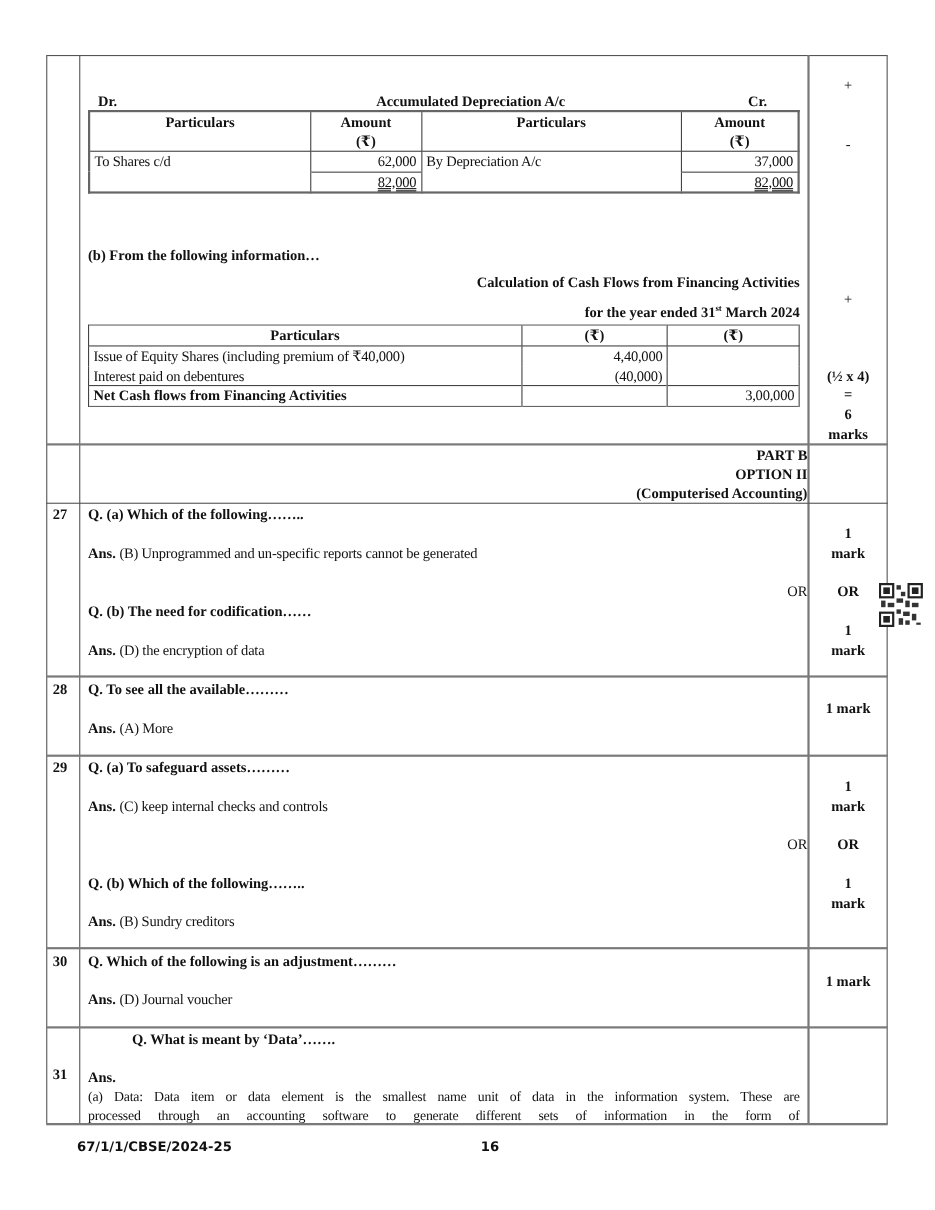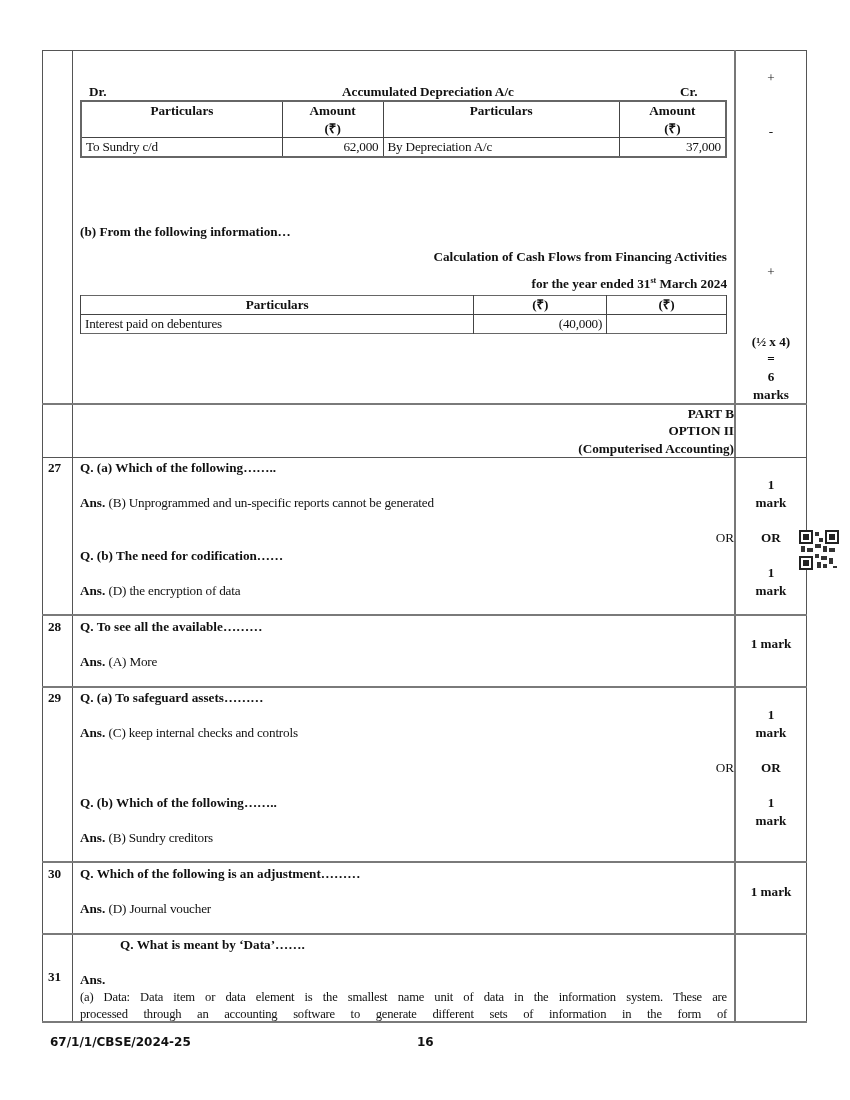--- a/index.html
+++ b/index.html
@@ -10,29 +10,29 @@
   .outer { position:absolute; left:42px; top:50px; width:765px; height:972px;
            border:1px solid #555; box-sizing:border-box; }
   .vline { position:absolute; width:0; border-left:1px solid #555; }
   .hline { position:absolute; height:0; border-top:2px solid #7a7a7a; }
   .hline.thin { border-top:1px solid #555; }
   .b { font-weight:bold; }
   .txt { font-size:13.2px; line-height:17px; white-space:nowrap; }
   .cond { letter-spacing:-0.2px; }
   .center { text-align:right; }
   .right { text-align:right; }
-  table.ledger, table.cash { position:absolute; border-collapse:collapse;font-family:Liberation Serif, serif; }
+  table.ledger, table.cash { position:absolute; border-collapse:collapse; }
   table.ledger td, table.cash td { border-left:1px solid #444; border-right:1px solid #444; padding:0 4px;
       font-size:13.2px; line-height:17.5px; vertical-align:top; white-space:nowrap; }
   table.ledger { border:2px solid #666; }
   table.cash { border:1.5px solid #666; }
   .hdr td { border-bottom:1px solid #444; text-align:center; font-weight:bold; }
   .uline { text-decoration:underline; text-decoration-style:double; }
   .marks { font-size:13.2px; line-height:18px; text-align:center; font-weight:bold; }
-  .footer { font-family:"DejaVu Sans", sans-serif; font-size:12px; font-weight:bold; }
+  .footer { font-family:"DejaVu Sans", sans-serif; font-size:12px; font-weight:bold;margin-left:20px; }
   .qr { position:absolute; left:799px; top:530px; width:40px; height:40px; }
 </style>
 </head>
 <body>
 
 <div class="outer"></div>
 
 <div class="vline" style="left:72px; top:50px; height:972px;"></div>
 <div class="vline" style="left:734px; top:50px; height:972px; border-left:2px solid #777;"></div>
 
@@ -62,24 +62,30 @@
           <div>Amount</div>
           <div>(₹)</div>
         </td>
     <td><span>Particulars</span></td>
     <td>
           <div>Amount</div>
           <div>(₹)</div>
         </td>
   </tr>
   <tr>
-    <td class="cond">To Sundry c/d</td>
+    <td class="cond">To Shares c/d</td>
     <td class="right cond">62,000</td>
     <td class="cond">By Depreciation A/c</td>
     <td class="right cond">37,000</td>
+  </tr>
+  <tr>
+    <td></td>
+    <td class="right cond" style="border-top:1px solid #444;"><span class="uline">82,000</span></td>
+    <td></td>
+    <td class="right cond" style="border-top:1px solid #444;"><span class="uline">82,000</span></td>
   </tr>
 </tbody>
   </table>
 
 <div class="abs txt b" style="left:80px; top:223px;">(b) From the following information…</div>
 <div class="abs txt b center" style="left:80px; width:647px; top:248px;">Calculation of Cash Flows from Financing Activities</div>
 <div class="abs txt b center" style="left:80px; width:647px; top:272px;"><span>for the year ended 31</span><sup style="font-size:8px;">st</sup><span> March 2024</span></div>
 
 <table class="cash" style="left:80px; top:295px; width:647px;">
   <colgroup>
@@ -87,23 +93,33 @@
       <col style="width:133px">
       <col style="width:120px">
     </colgroup>
   <tbody>
       <tr class="hdr" style="height:19px;">
     <td>Particulars</td>
     <td>(₹)</td>
     <td>(₹)</td>
   </tr>
   <tr>
+    <td class="cond">Issue of Equity Shares (including premium of ₹40,000)</td>
+    <td class="right cond">4,40,000</td>
+    <td></td>
+  </tr>
+  <tr>
     <td class="cond">Interest paid on debentures</td>
     <td class="right cond">(40,000)</td>
     <td></td>
+  </tr>
+  <tr>
+    <td class="b" style="border-top:1px solid #444;">Net Cash flows from Financing Activities</td>
+    <td style="border-top:1px solid #444;"></td>
+    <td class="right cond" style="border-top:1px solid #444;">3,00,000</td>
   </tr>
 </tbody>
   </table>
 
 <div class="abs marks" style="left:735px; width:72px; top:69px; font-weight:normal;">+</div>
 <div class="abs marks" style="left:735px; width:72px; top:122px; font-weight:normal;">-</div>
 <div class="abs marks" style="left:735px; width:72px; top:263px; font-weight:normal;">+</div>
 <div class="abs marks" style="left:735px; width:72px; top:333px;">(½ x 4)</div>
 <div class="abs marks" style="left:735px; width:72px; top:350px;">=</div>
 <div class="abs marks" style="left:735px; width:72px; top:368px;">6</div>

